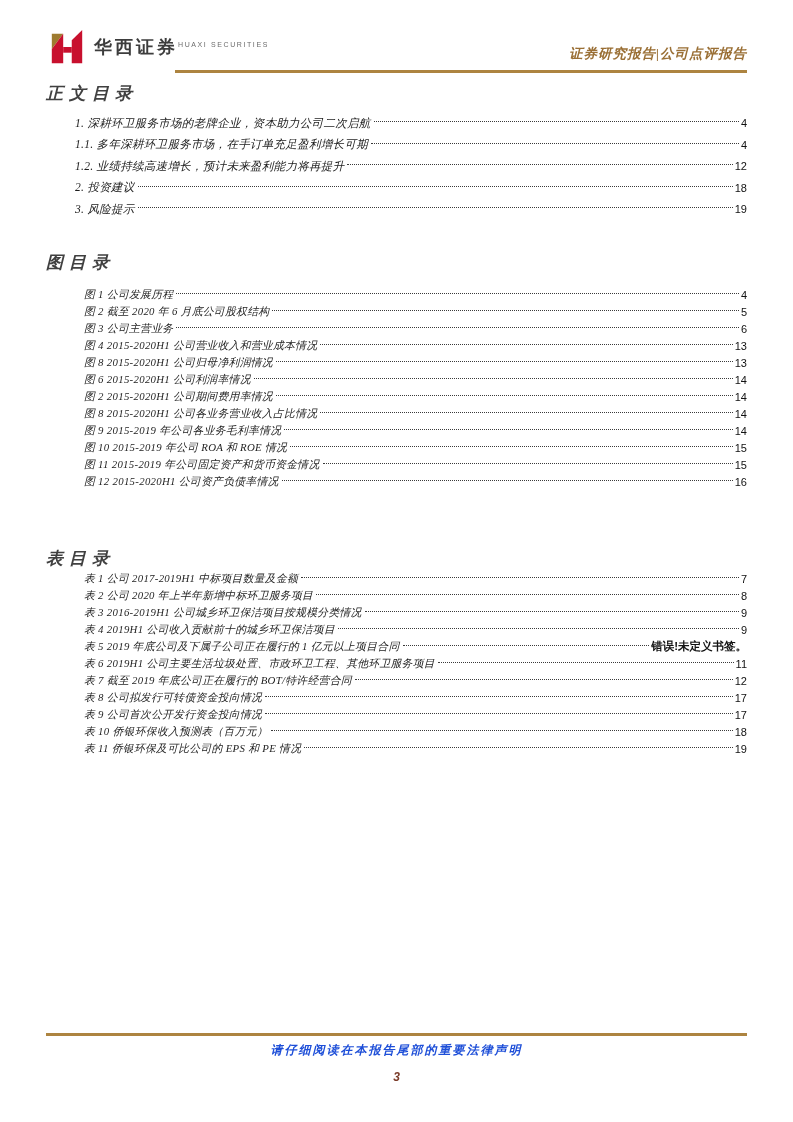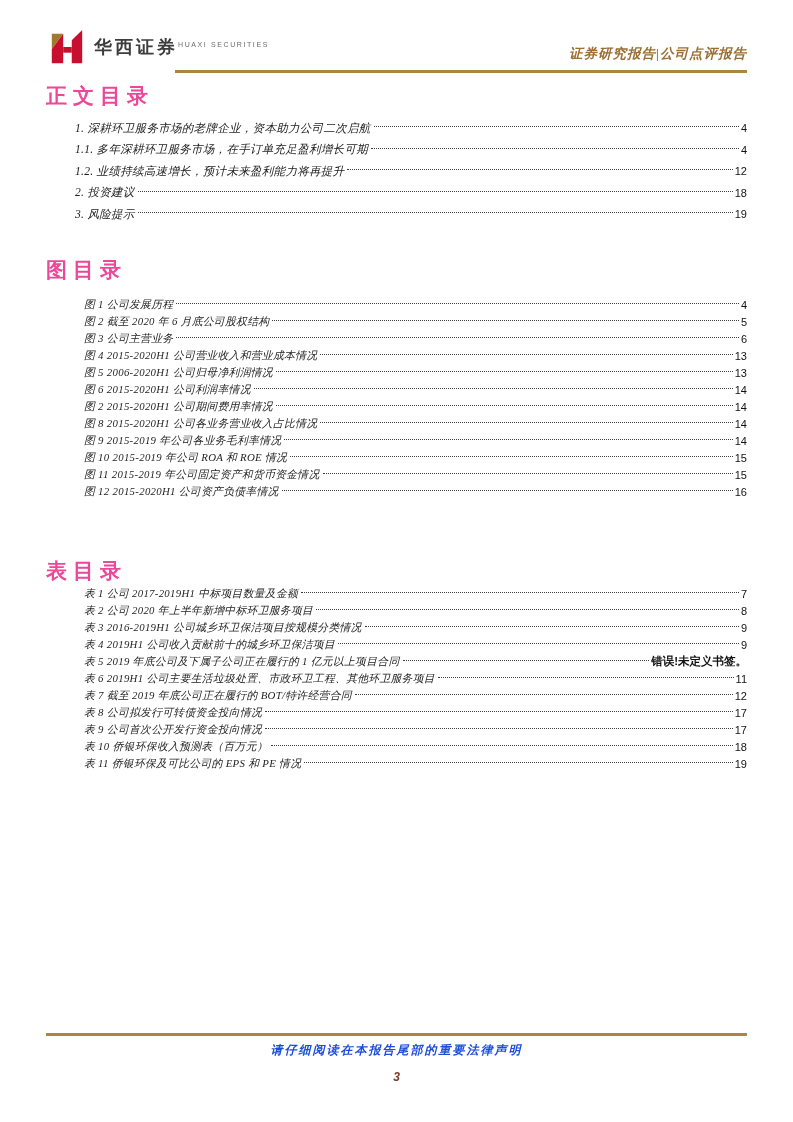--- a/index.html
+++ b/index.html
@@ -30,22 +30,22 @@
     position: absolute; right: 0; bottom: 7px;
     font-size: 13.5px; color: #9a6f35; letter-spacing: 1px;
     font-style: italic; font-weight: 600;
   }
   .hdr-rule {
     margin-left: 129px; height: 2.5px; background: #ad8440;
     margin-top: 0px;
   }
   
   .sec-title {
-    font-size: 21px; font-weight: 700; color: #ec4899;
-    letter-spacing: 6px; 
+    font-size: 17px; font-weight: 700; color: #404040;
+    letter-spacing: 6px; font-style: italic;
   }
   .sec-title.first { margin-top: 9px; }
   .sec-title.figures { margin-top: 31px; }
   .sec-title.tables { margin-top: 57px; }
   
   .toc { list-style: none; }
   .toc-main { margin-top: 8px; padding-left: 29px; }
   .toc-sub  { padding-left: 38px; }
   .toc-figs { margin-top: 12px; }
   .toc-tbls { }
@@ -157,21 +157,21 @@
         <span class="pg">6</span>
       </li>
 
       <li class="entry">
         <span class="lbl">图 4 2015-2020H1 公司营业收入和营业成本情况</span>
         <span class="dots"></span>
         <span class="pg">13</span>
       </li>
 
       <li class="entry">
-        <span class="lbl">图 5 2006-2020H1 公司归母净利润情况</span>
+        <span class="lbl">图 8 2015-2020H1 公司归母净利润情况</span>
         <span class="dots"></span>
         <span class="pg">13</span>
       </li>
 
       <li class="entry">
         <span class="lbl">图 6 2015-2020H1 公司利润率情况</span>
         <span class="dots"></span>
         <span class="pg">14</span>
       </li>
 

